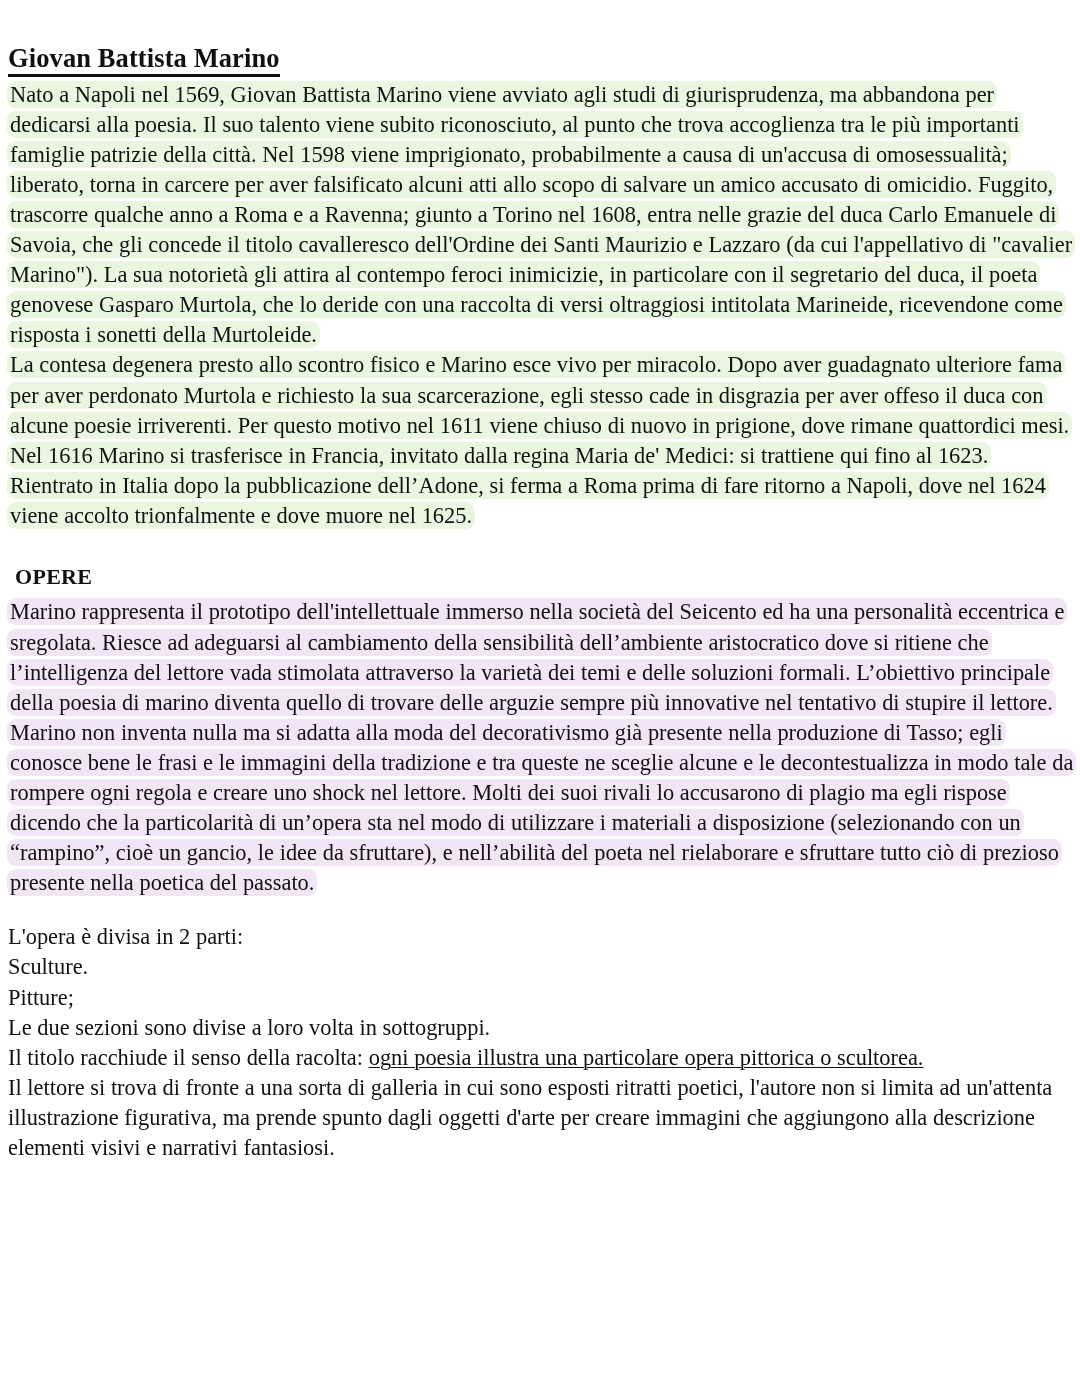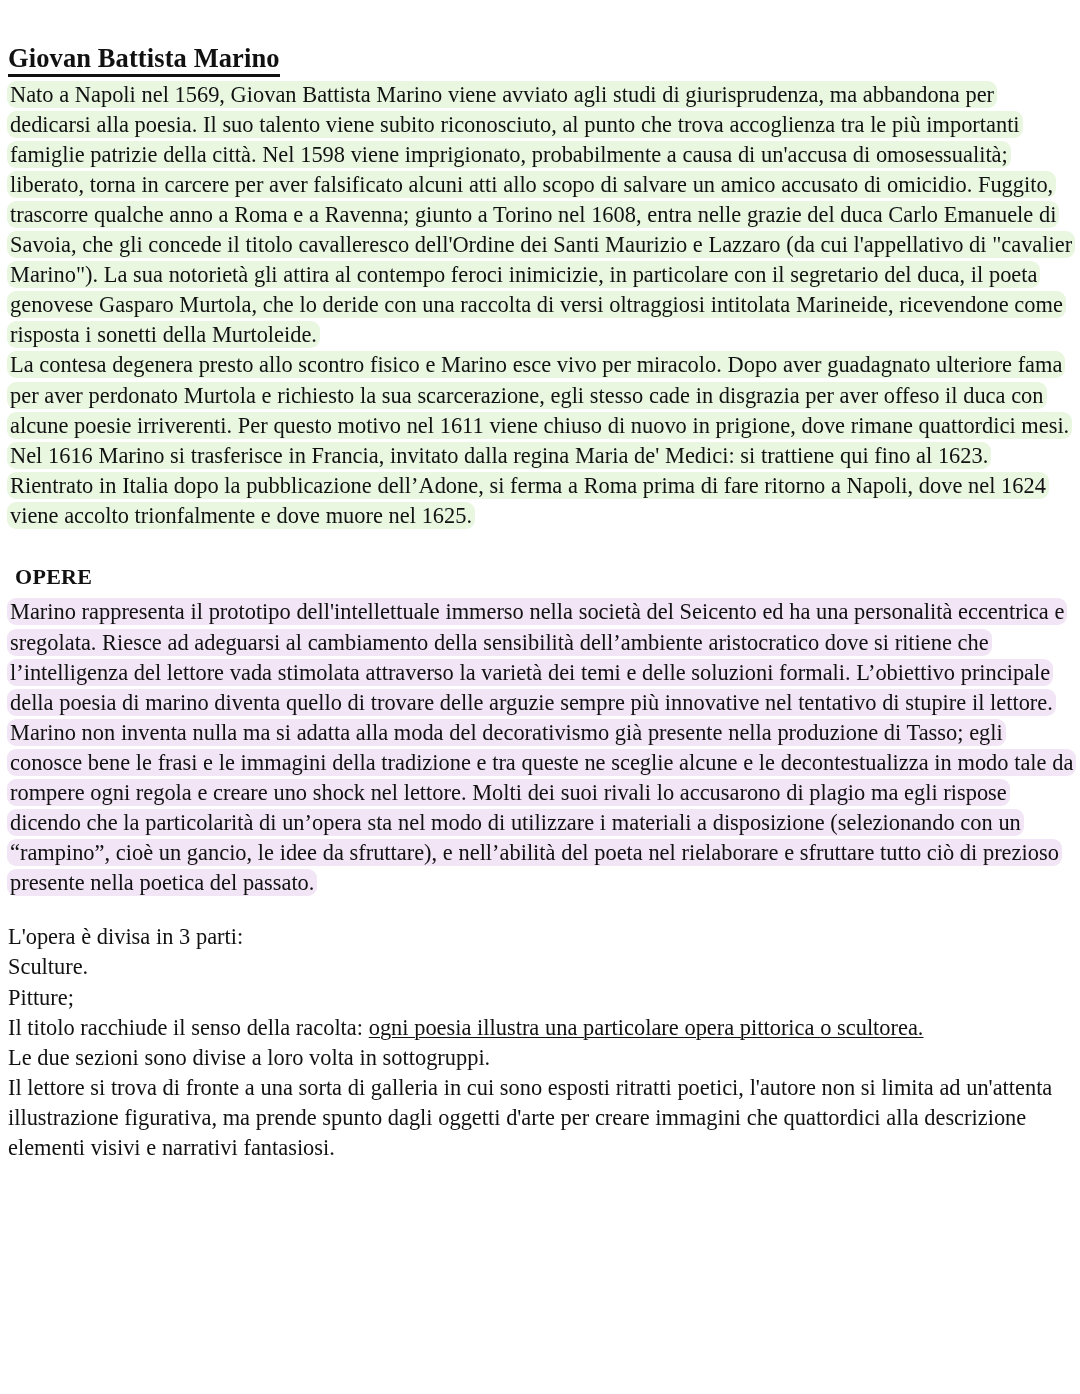--- a/index.html
+++ b/index.html
@@ -84,25 +84,25 @@
 
   <div class="spacer-lg"></div>
 
   <h2 class="section-head">OPERE</h2>
 
   <p class="para block-p"><span class="hl-purple">Marino rappresenta il prototipo dell'intellettuale immerso nella società del Seicento ed ha una personalità eccentrica e sregolata. Riesce ad adeguarsi al cambiamento della sensibilità dell’ambiente aristocratico dove si ritiene che l’intelligenza del lettore vada stimolata attraverso la varietà dei temi e delle soluzioni formali. L’obiettivo principale della poesia di marino diventa quello di trovare delle arguzie sempre più innovative nel tentativo di stupire il lettore. Marino non inventa nulla ma si adatta alla moda del decorativismo già presente nella produzione di Tasso; egli conosce bene le frasi e le immagini della tradizione e tra queste ne sceglie alcune e le decontestualizza in modo tale da rompere ogni regola e creare uno shock nel lettore. Molti dei suoi rivali lo accusarono di plagio ma egli rispose dicendo che la particolarità di un’opera sta nel modo di utilizzare i materiali a disposizione (selezionando con un “rampino”, cioè un gancio, le idee da sfruttare), e nell’abilità del poeta nel rielaborare e sfruttare tutto ciò di prezioso presente nella poetica del passato.</span></p>
 
   <div class="spacer-md"></div>
 
 
-  <p class="para block-p">L'opera è divisa in 3 parti:</p>
+  <p class="para block-p">L'opera è divisa in 2 parti:</p>
 
   <p class="para block-p">Sculture.</p>
 
   <p class="para block-p">Pitture;</p>
 
+  <p class="para block-p">Le due sezioni sono divise a loro volta in sottogruppi.</p>
+
   <p class="para block-p"><span>Il titolo racchiude il senso della racolta: </span><span class="underline">ogni poesia illustra una particolare opera pittorica o scultorea.</span></p>
 
-  <p class="para block-p">Le due sezioni sono divise a loro volta in sottogruppi.</p>
-
-  <p class="para block-p">Il lettore si trova di fronte a una sorta di galleria in cui sono esposti ritratti poetici, l'autore non si limita ad un'attenta illustrazione figurativa, ma prende spunto dagli oggetti d'arte per creare immagini che quattordici alla descrizione elementi visivi e narrativi fantasiosi.</p>
+  <p class="para block-p">Il lettore si trova di fronte a una sorta di galleria in cui sono esposti ritratti poetici, l'autore non si limita ad un'attenta illustrazione figurativa, ma prende spunto dagli oggetti d'arte per creare immagini che aggiungono alla descrizione elementi visivi e narrativi fantasiosi.</p>
 
 </div>
 
 </body></html>

